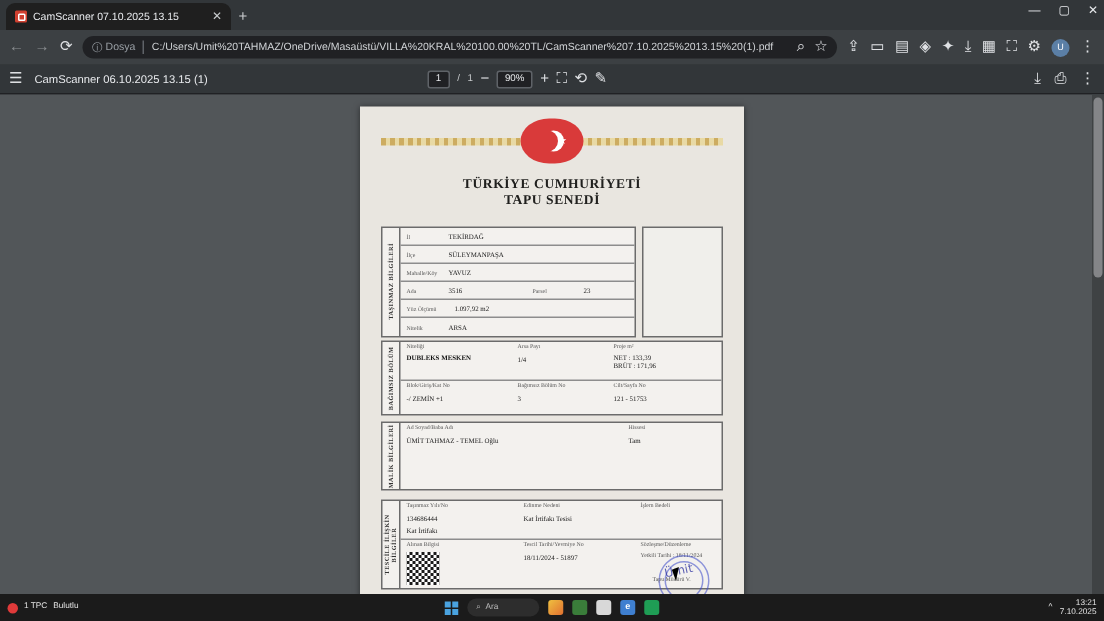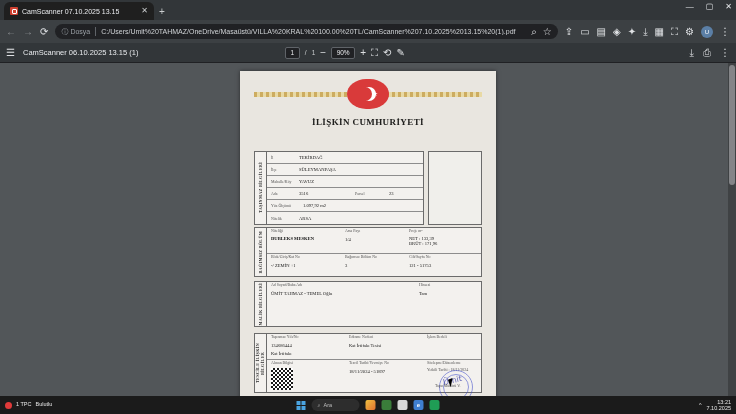--- a/index.html
+++ b/index.html
@@ -267,21 +267,22 @@
 
       <div class="band">
         <div class="line"></div>
         <div class="crest">
           <div class="moon"></div>
           <div class="star">★</div>
         </div>
       </div>
 
       <div class="doc-title">
-        <span>İLİŞKİN CUMHURİYETİ</span>
+        <span>TÜRKİYE CUMHURİYETİ</span>
+        <span class="l2">TAPU SENEDİ</span>
       </div>
 
       <div class="tbl" style="left:14px; top:80px; width:170px; height:74px;">
         <div class="sidelbl">
           <span>TAŞINMAZ BİLGİLERİ</span>
         </div>
         <div class="row" style="top:0; height:12px;">
           <span class="cell k" style="left:2px;width:26px;">İl</span>
           <span class="cell v" style="left:30px;">TEKİRDAĞ</span>
         </div>

